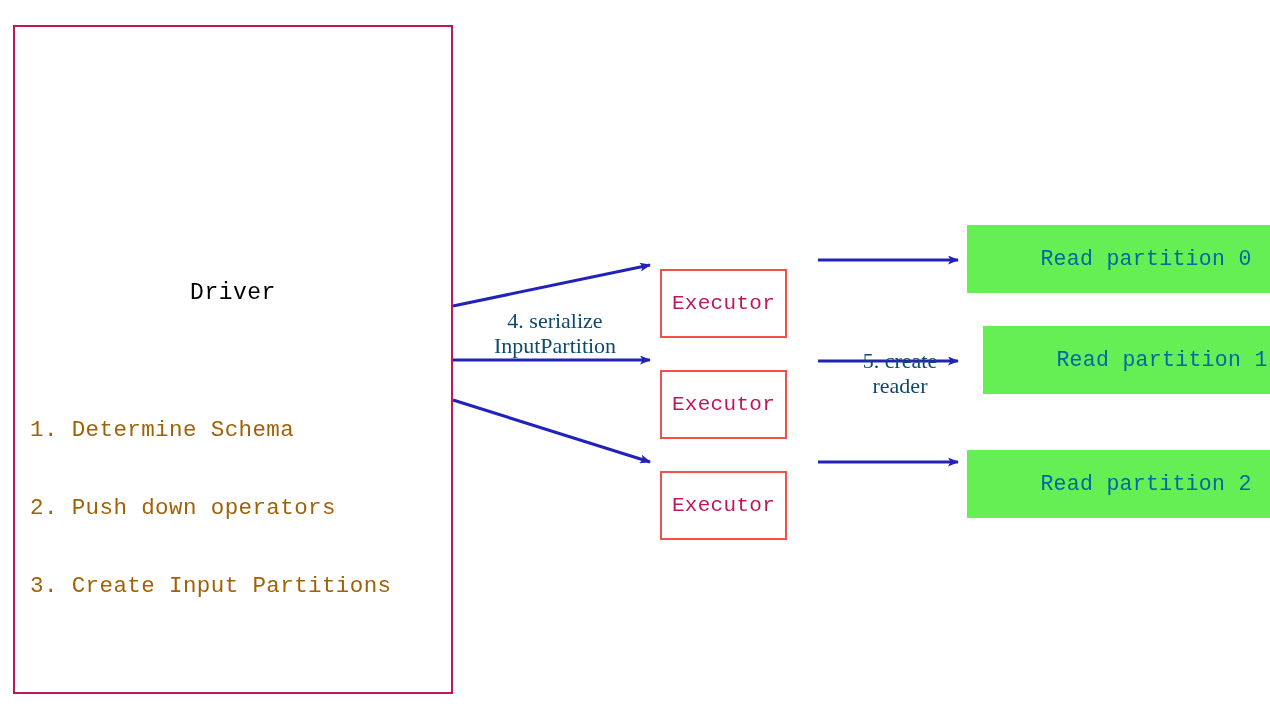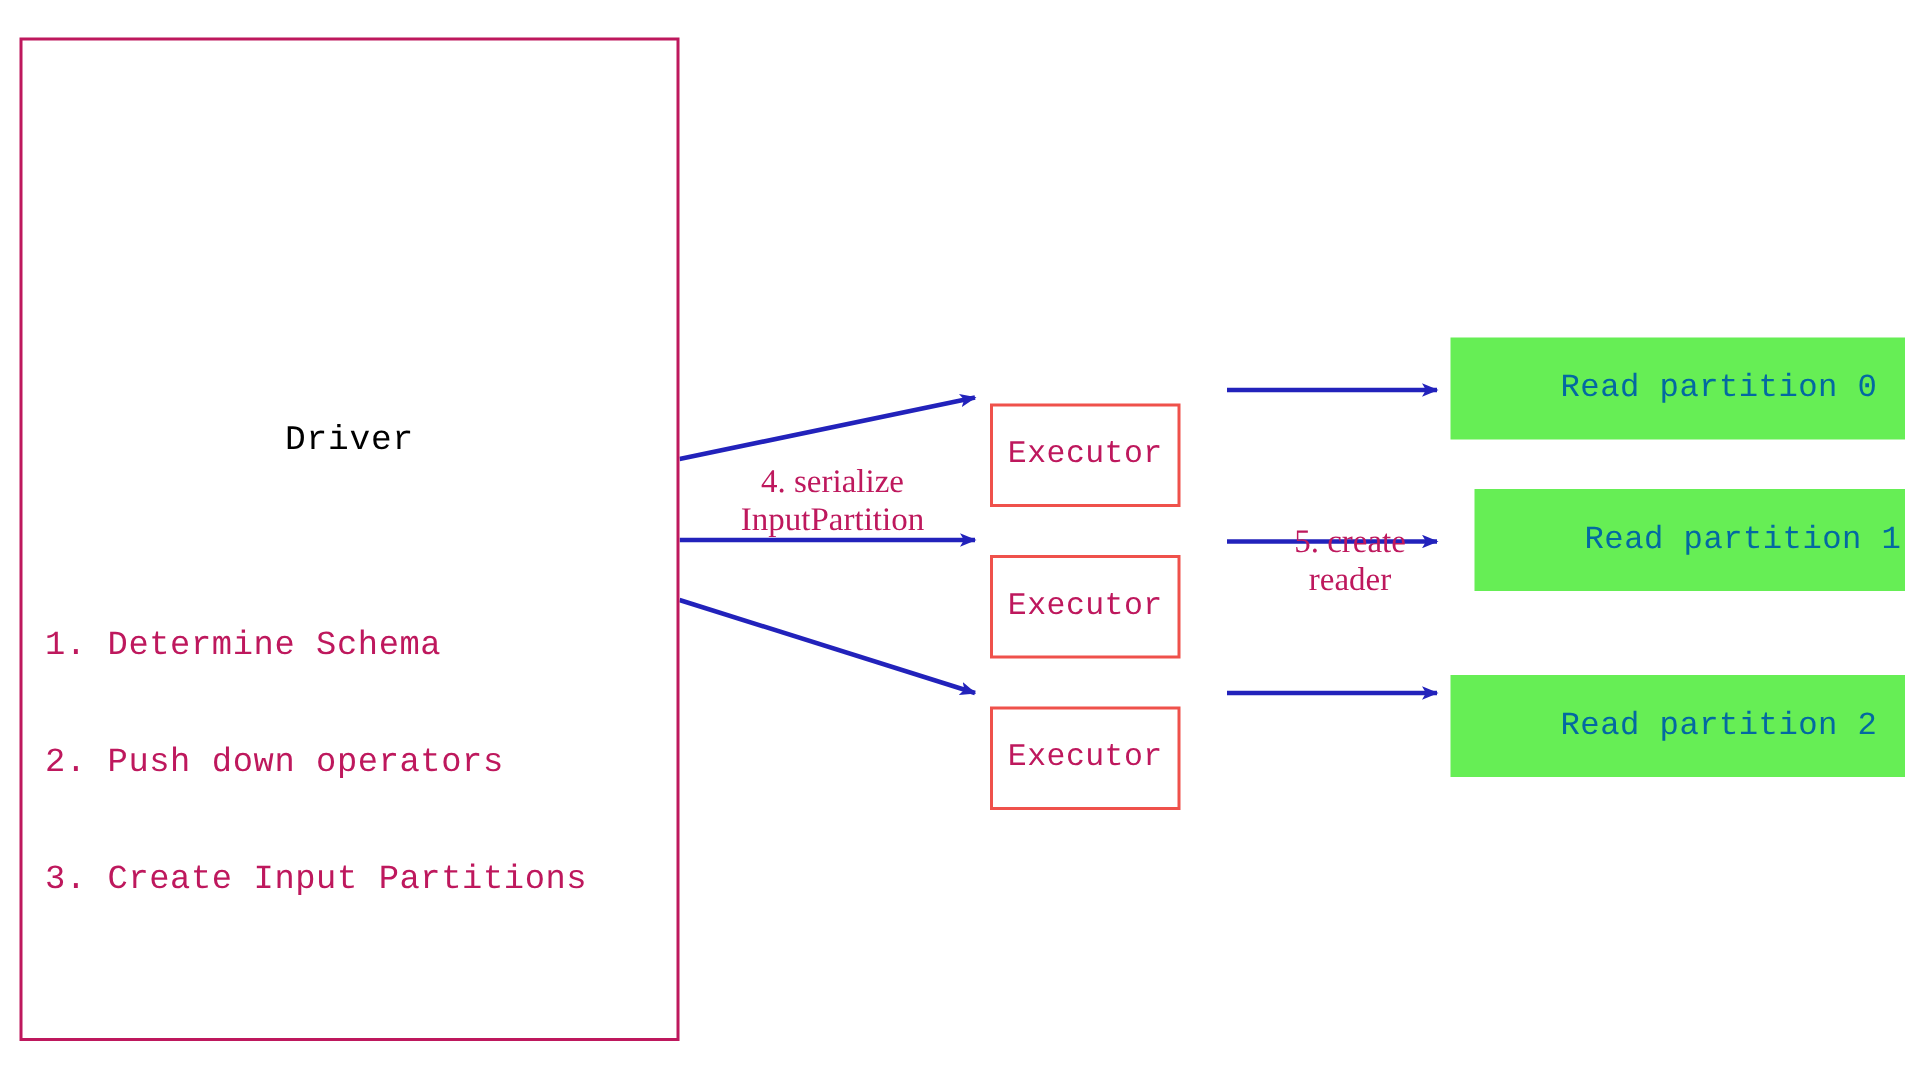--- a/index.html
+++ b/index.html
@@ -53,21 +53,21 @@
     color: #000000;
     letter-spacing: 0.5px;
   }
   .driver-steps {
     position: absolute;
     left: 15px;
     top: 338px;
     font-family: "Liberation Mono", "DejaVu Sans Mono", monospace;
     font-size: 22.5px;
     line-height: 26px;
-    color: #be185d;
+    color: #a16207;
     white-space: pre;
     letter-spacing: 0.4px;
   }
   .driver-steps div { white-space: pre; }
 
   .executor-box {
     width: 127px;
     height: 69px;
     border: 2px solid #ef514b;
     background: #ffffff;
@@ -94,21 +94,21 @@
   }
   .part-1 { left: 967px; top: 225px; }
   .part-2 { left: 967px; top: 326px; margin-left: 16px; }
   .part-3 { left: 967px; top: 427px; margin-top: 23px; }
 
   .edge-label {
     position: absolute;
     font-family: "Liberation Serif", serif;
     font-size: 22px;
     line-height: 25px;
-    color: #be185d;
+    color: #0c4a6e;
     text-align: center;
     white-space: pre-line;
   }
   .label-serialize {
     left: 470px;
     top: 308px;
     width: 170px;
   }
   .label-create {
     left: 830px;

